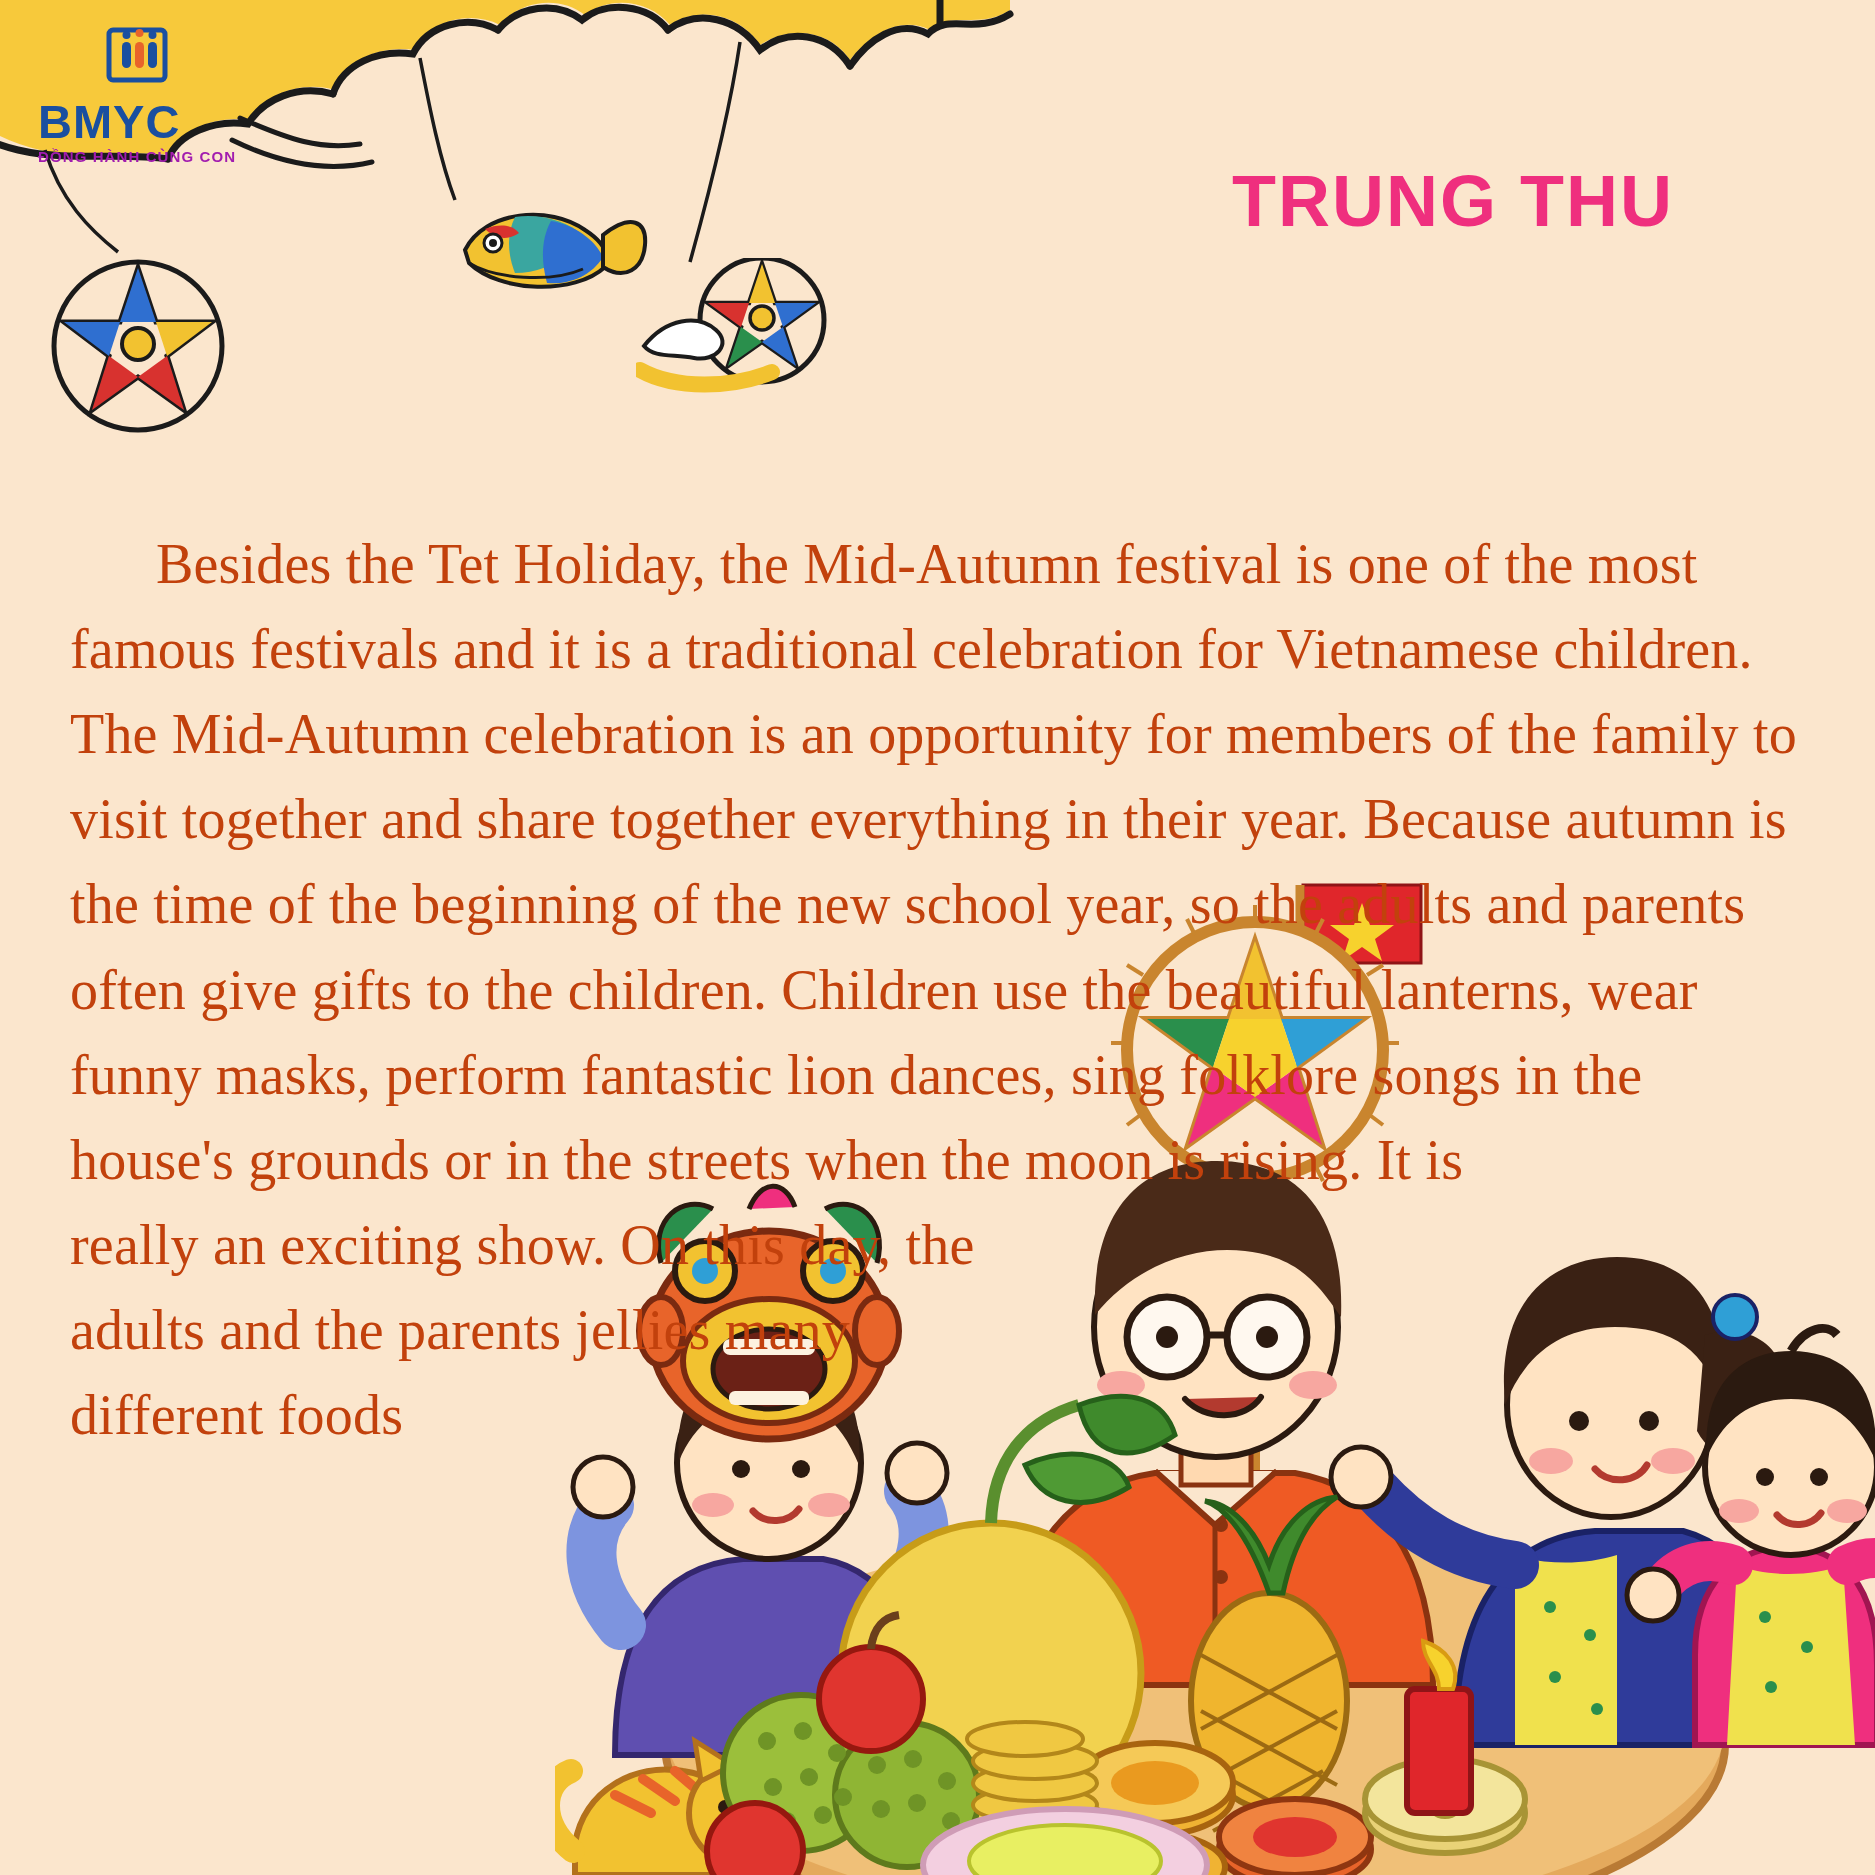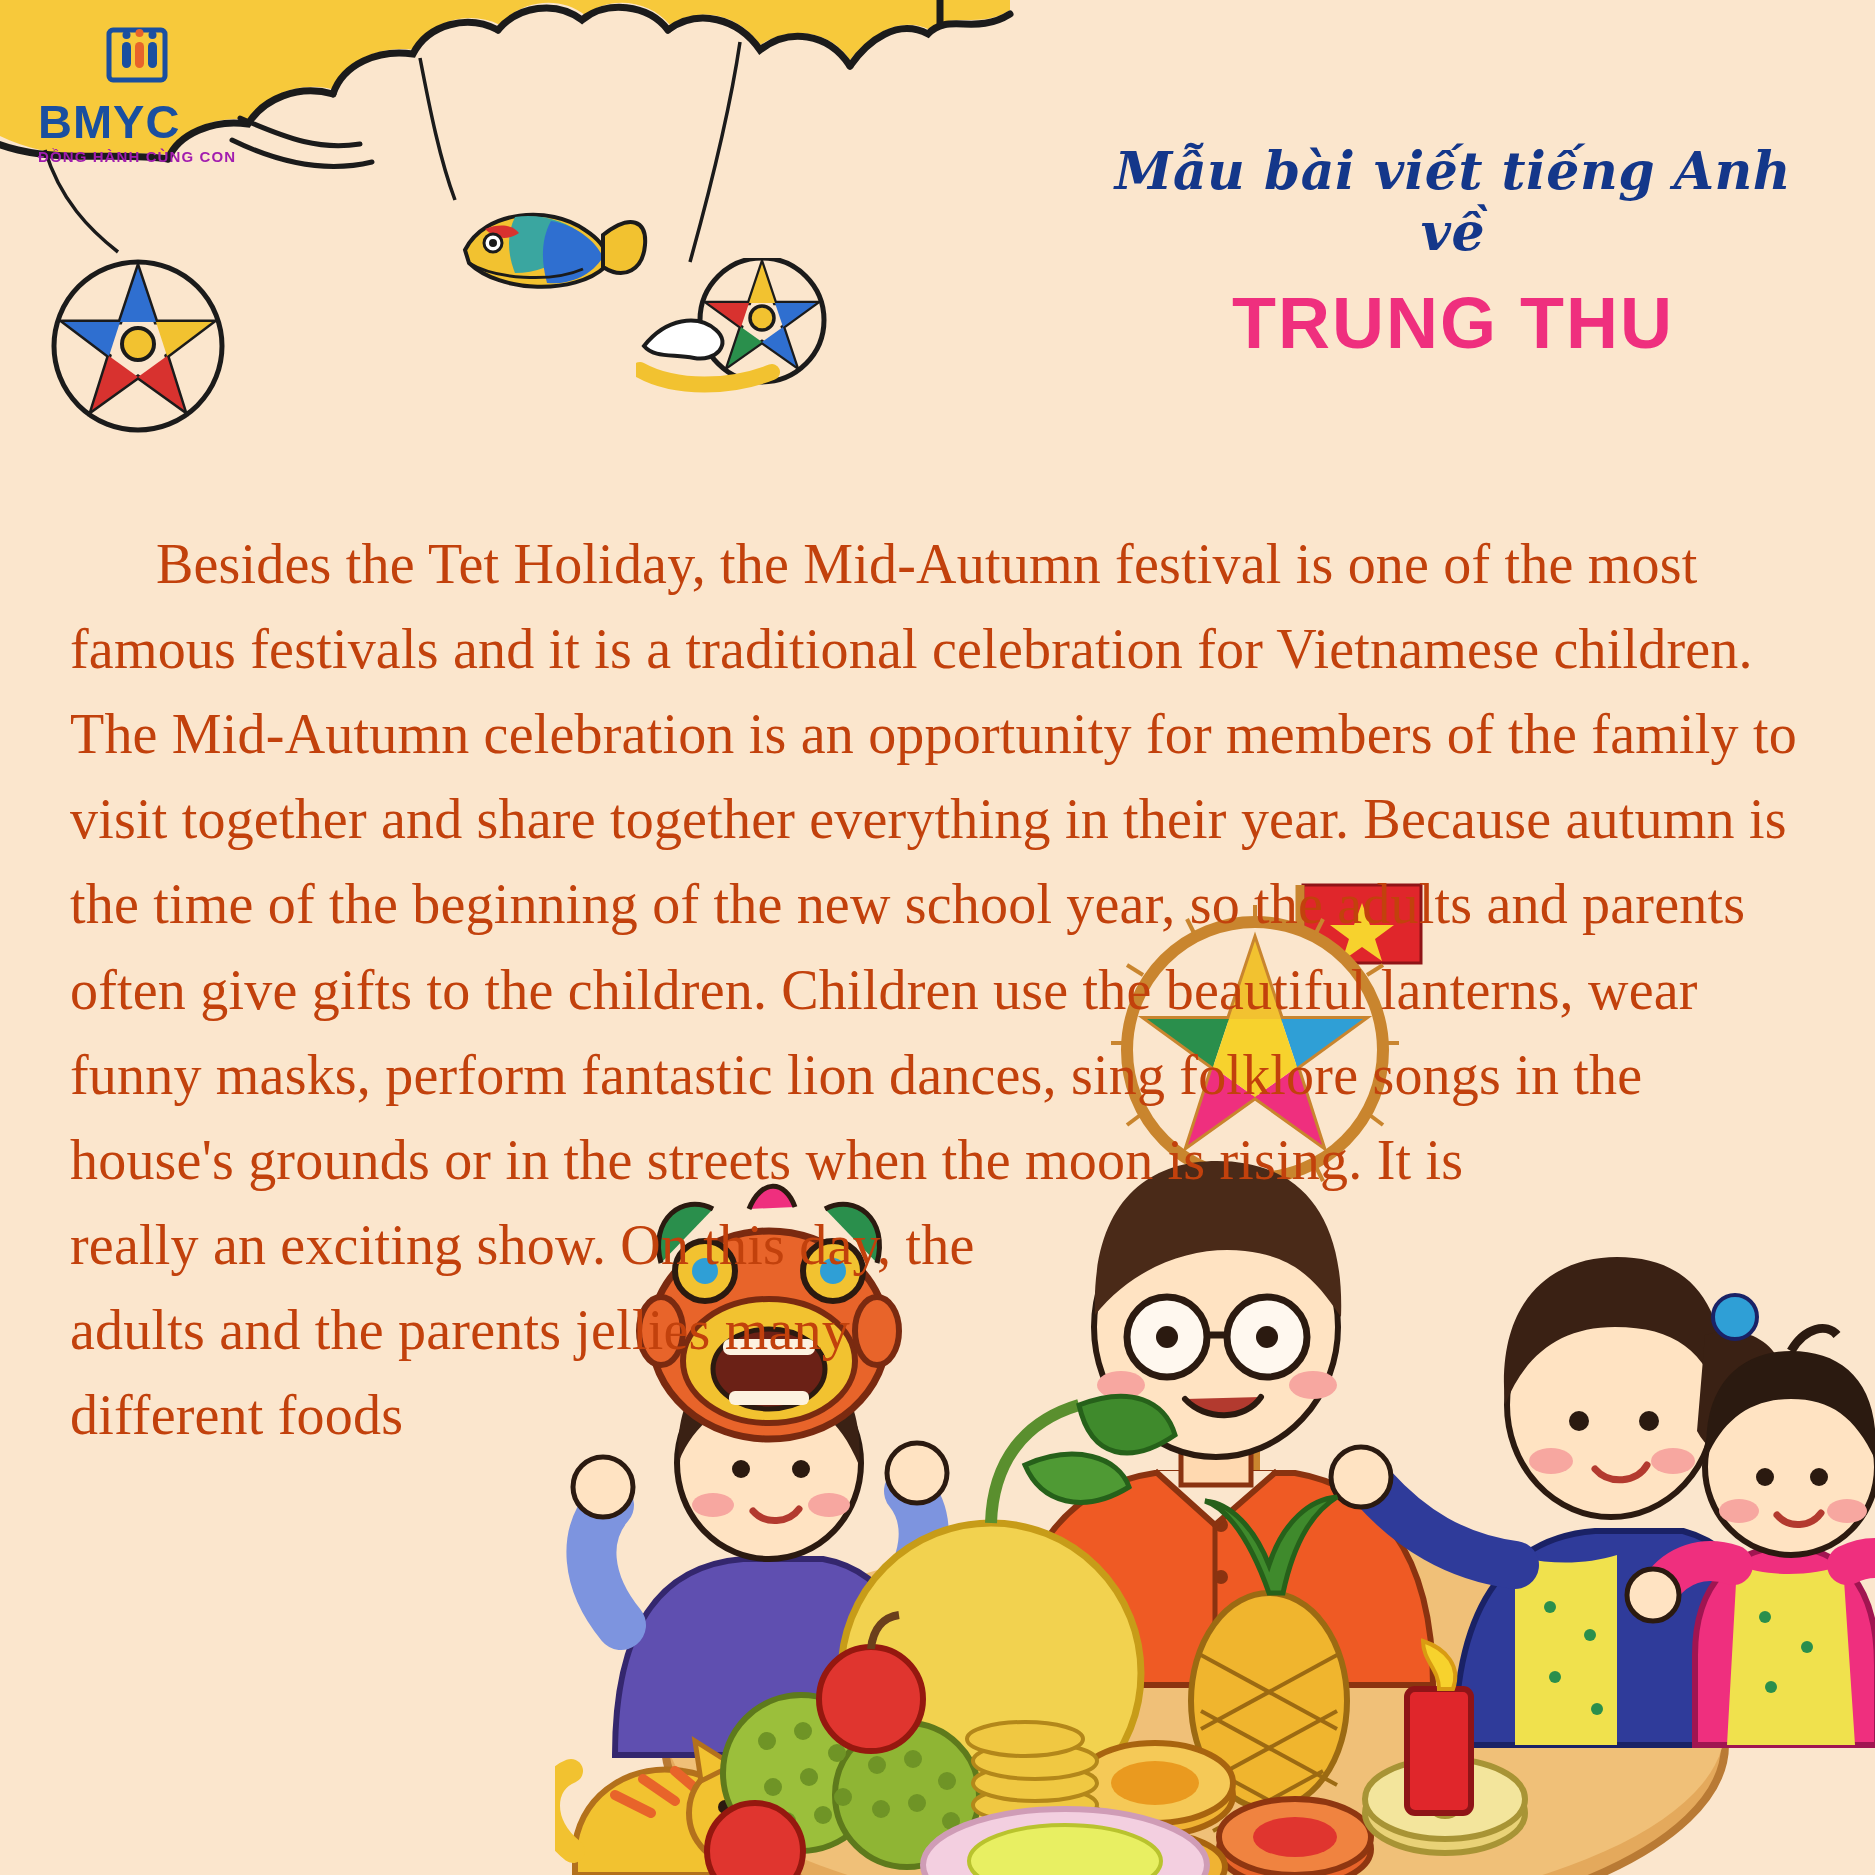--- a/index.html
+++ b/index.html
@@ -199,21 +199,20 @@
       <circle cx="46.5" cy="13" r="4" fill="#1a4fa0"></circle>
     </svg>
   </span>
   <span class="logo-text">
     <div class="logo-title">BMYC</div>
     <div class="logo-sub">ĐỒNG HÀNH CÙNG CON</div>
   </span>
 </div>
 
 <div class="heading">
-  <div class="heading-line1">Mẫu bài viết tiếng Anh về</div>
   <div class="heading-line2">TRUNG THU</div>
 </div>
 
 <div class="body-text">
   <p class="para-indent">Besides the Tet Holiday, the Mid-Autumn festival is one of the most famous festivals and it is a traditional celebration for Vietnamese children. The Mid-Autumn celebration is an opportunity for members of the family to visit together and share together everything in their year. Because autumn is the time of the beginning of the new school year, so the adults and parents often give gifts to the children. Children use the beautiful lanterns, wear funny masks, perform fantastic lion dances, sing folklore songs in the house's grounds or in the streets when the moon is rising. It is</p>
   <p class="narrow-part">really an exciting show. On this day, the adults and the parents jellies many different foods</p>
 </div>
 
 <div class="illus">
   <svg width="1320" height="1010" viewBox="0 0 1320 1010" xmlns="http://www.w3.org/2000/svg">

